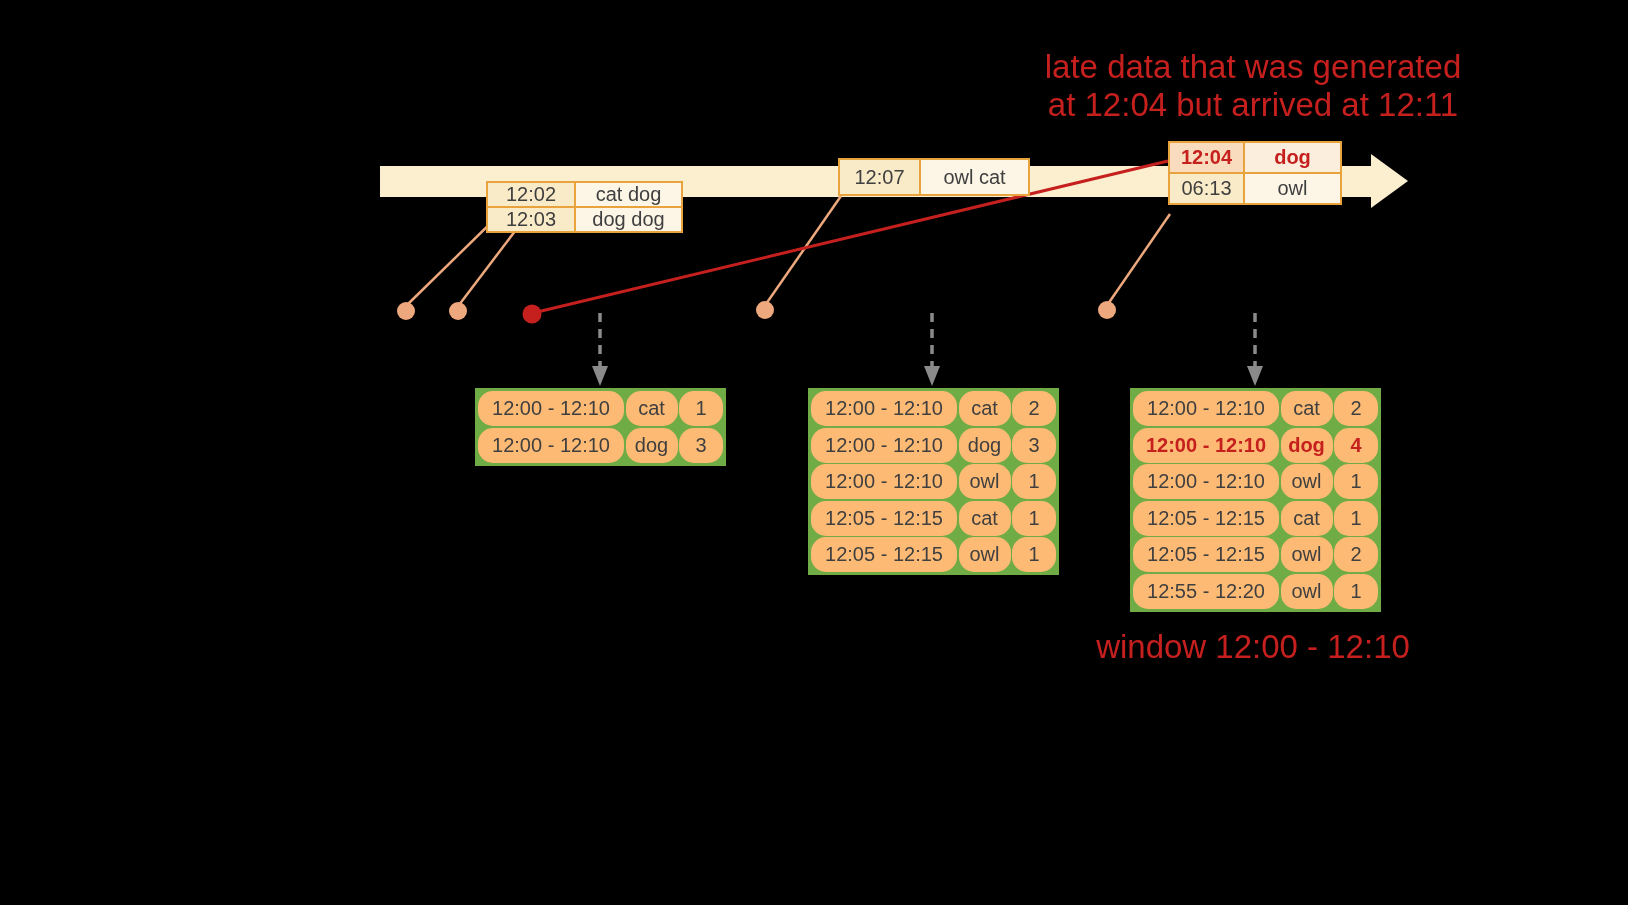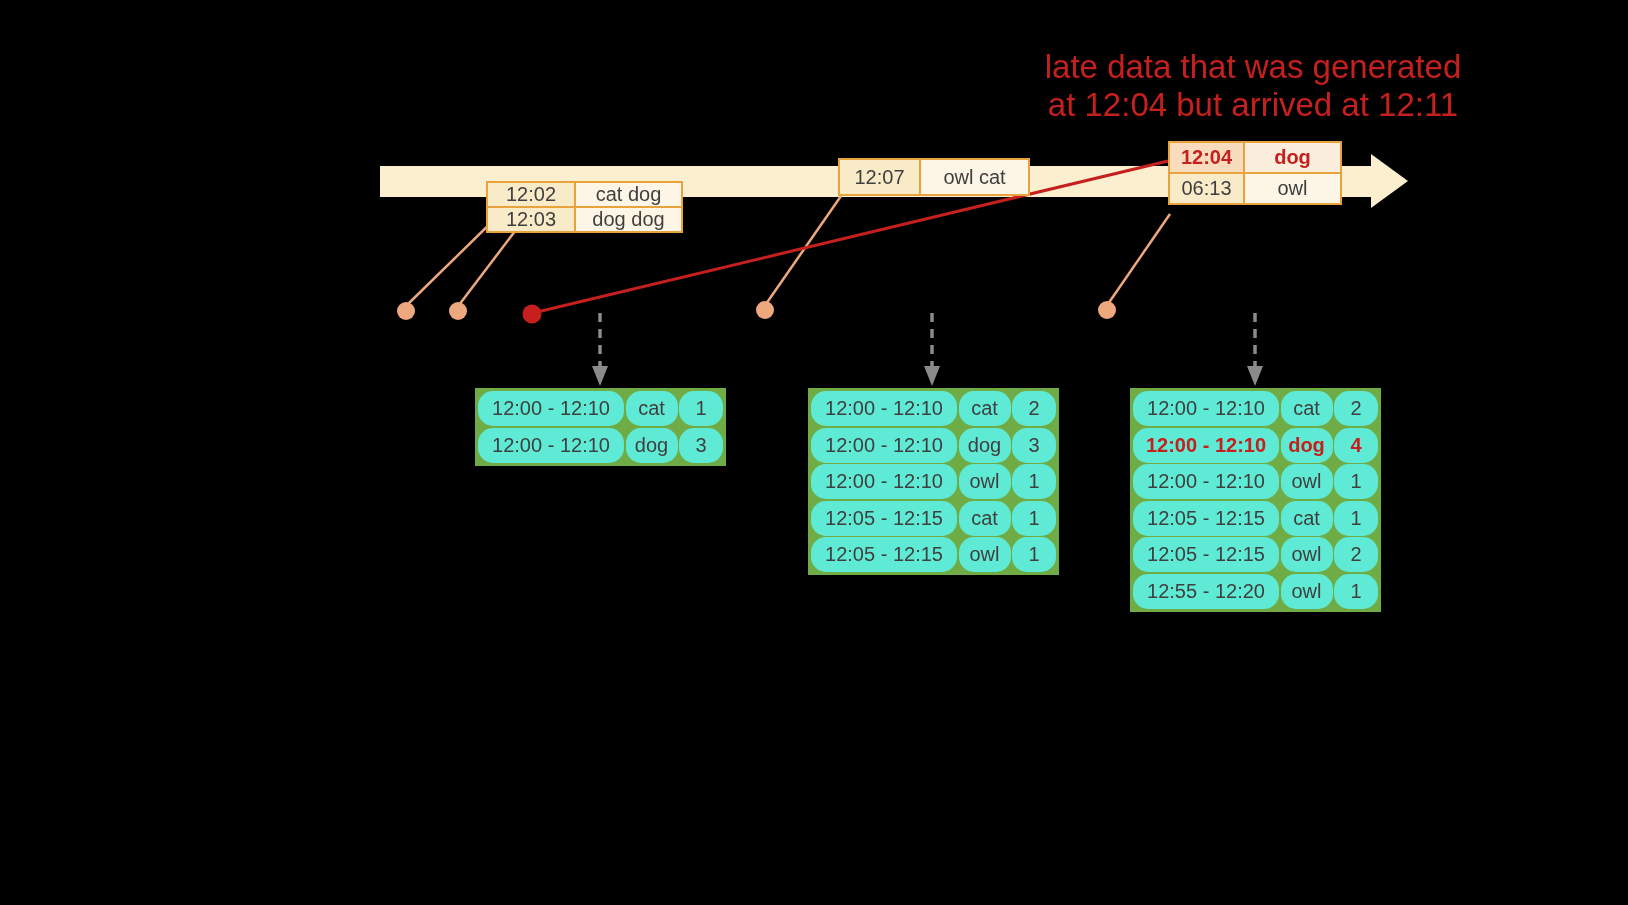--- a/index.html
+++ b/index.html
@@ -47,21 +47,21 @@
   #event-box-2 { left:838px; top:158px; width:192px; height:38px; grid-template-columns:79px 1fr; grid-template-rows:1fr; }
   #event-box-3 { left:1168px; top:141px; width:174px; height:64px; grid-template-columns:73px 1fr; grid-template-rows:1fr 1fr; }
 
   
   .result-table {
     position:absolute; display:grid; gap:1.5px;
     grid-template-columns:146px 52px 44px; grid-auto-rows:35px;
     background:#6FAC46; border:3px solid #6FAC46;
   }
   .result-cell {
-    background:#5eead4; display:flex; align-items:center; justify-content:center;
+    background:#fdba74; display:flex; align-items:center; justify-content:center;
     font-size:20px; color:#3F3F3F;border-radius:15px;
   }
   .result-cell.hl { color:#C5201E; font-weight:700; }
 
   #result-table-1 { left:475px; top:388px; }
   #result-table-2 { left:808px; top:388px; }
   #result-table-3 { left:1130px; top:388px; }
 </style>
 </head>
 <body>
@@ -194,15 +194,16 @@
       <div class="result-cell">1</div>
     </div>
   </div>
 
   <div class="annotation top">
     <div>late data that was generated</div>
     <div>at 12:04 but arrived at 12:11</div>
   </div>
 
   <div class="annotation bottom">
+    <div>window 12:00 - 12:10</div>
   </div>
 
 </div>
 
 </body></html>

